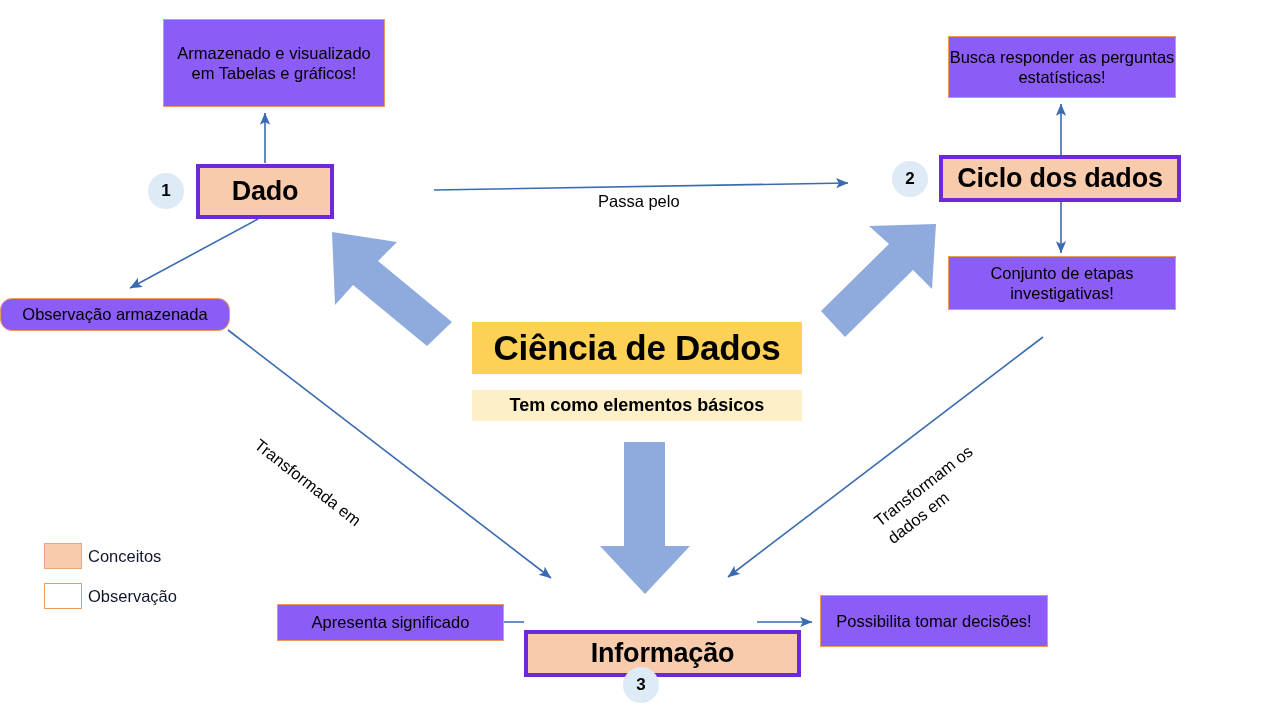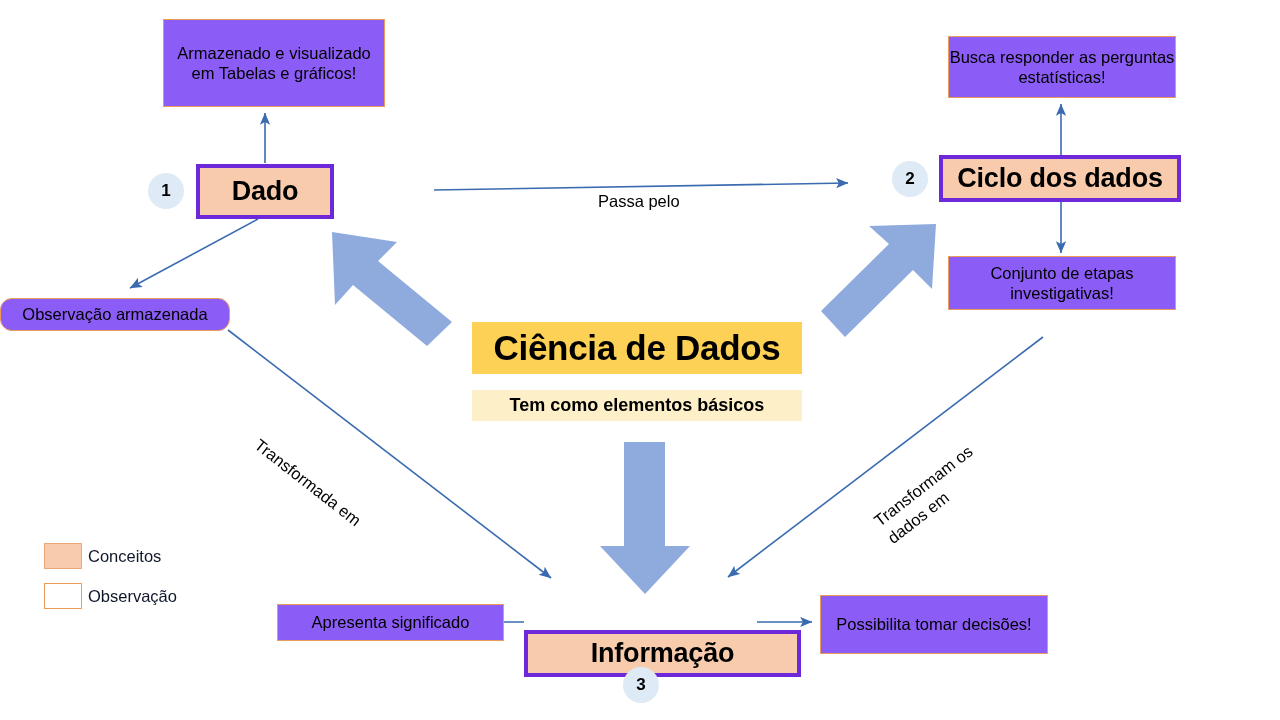--- a/index.html
+++ b/index.html
@@ -164,21 +164,21 @@
 
   <div class="box definition" style="left:948px; top:36px; width:228px; height:62px;">
     <span>Busca responder as
 perguntas estatísticas!</span>
   </div>
 
   <div class="box definition" style="left:237px; top:604px; width:227px; height:37px;margin-left:40px;">
     <span>Apresenta significado</span>
   </div>
 
-  <div class="box definition" style="left:820px; top:595px; width:228px; height:59px;">
+  <div class="box definition" style="left:820px; top:595px; width:228px; height:52px;">
     <span>Possibilita tomar
 decisões!</span>
   </div>
 
   <div class="box concept" style="left:196px; top:164px; width:138px; height:55px;">
     <span>Dado</span>
   </div>
 
   <div class="box concept" style="left:939px; top:155px; width:242px; height:47px;">
     <span>Ciclo dos dados</span>

